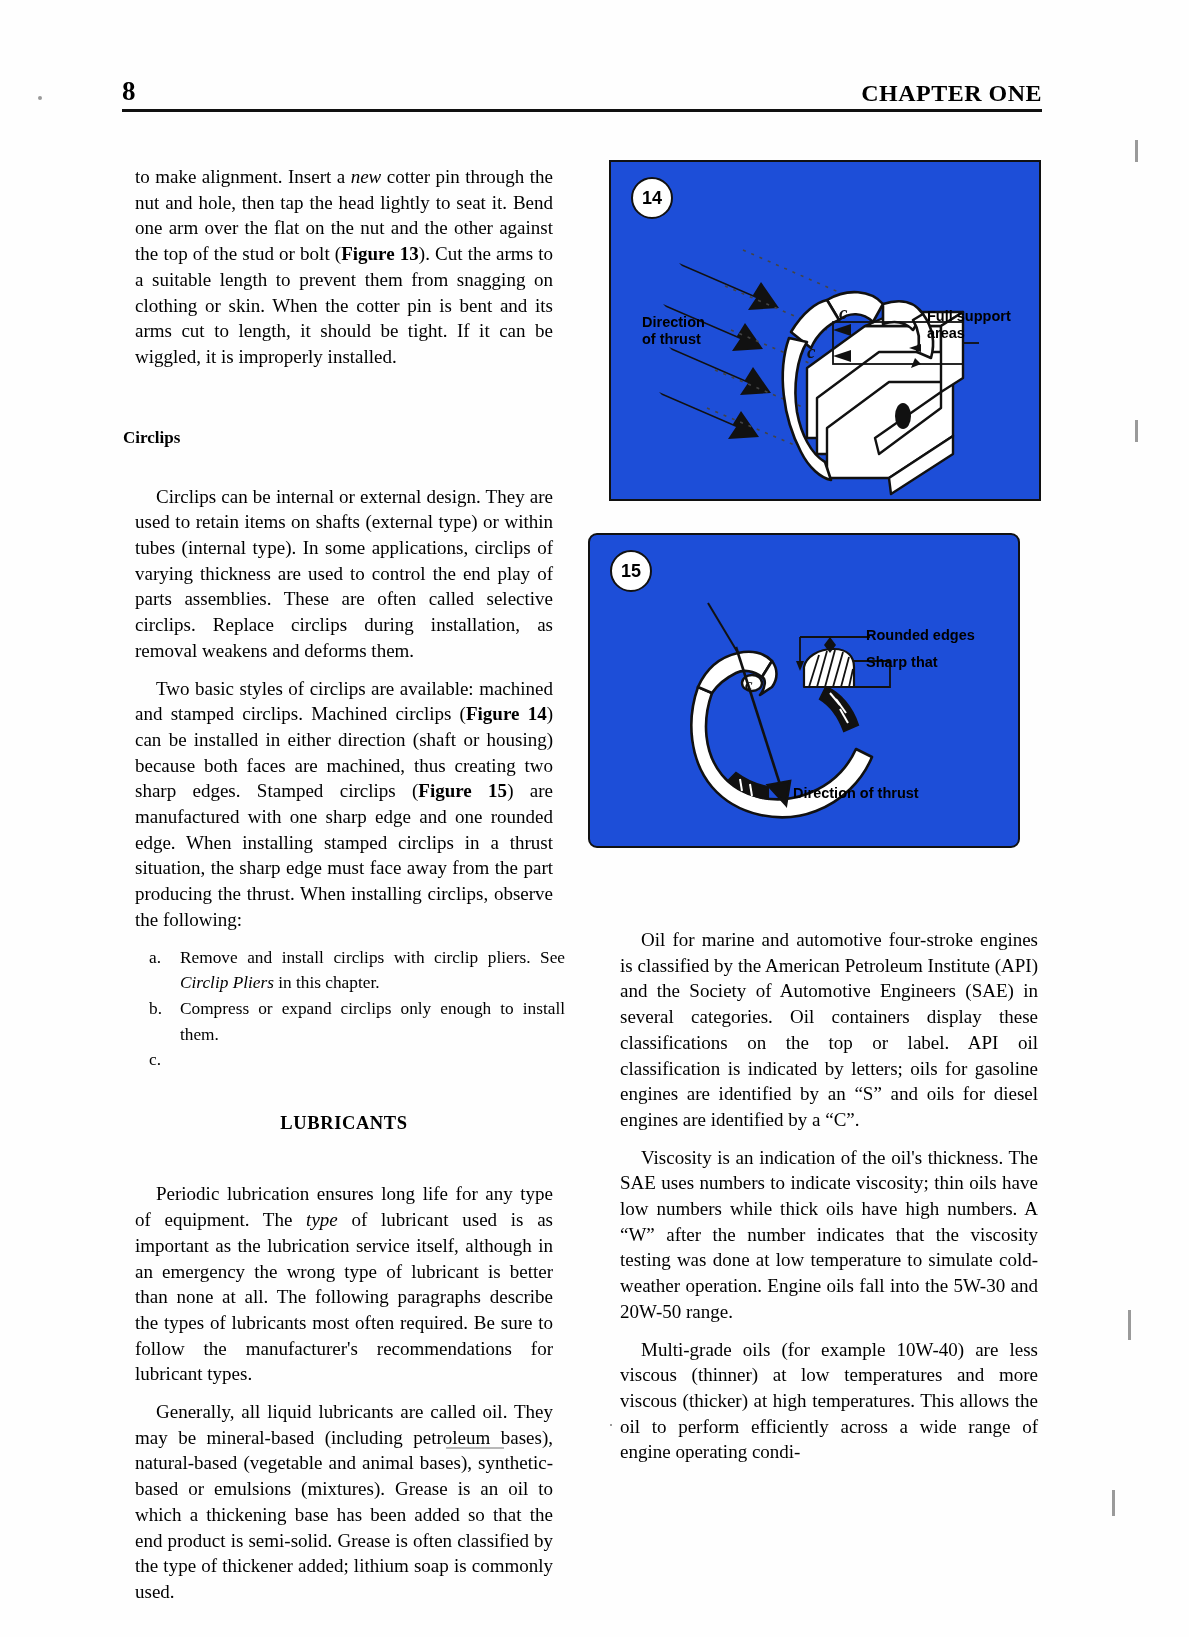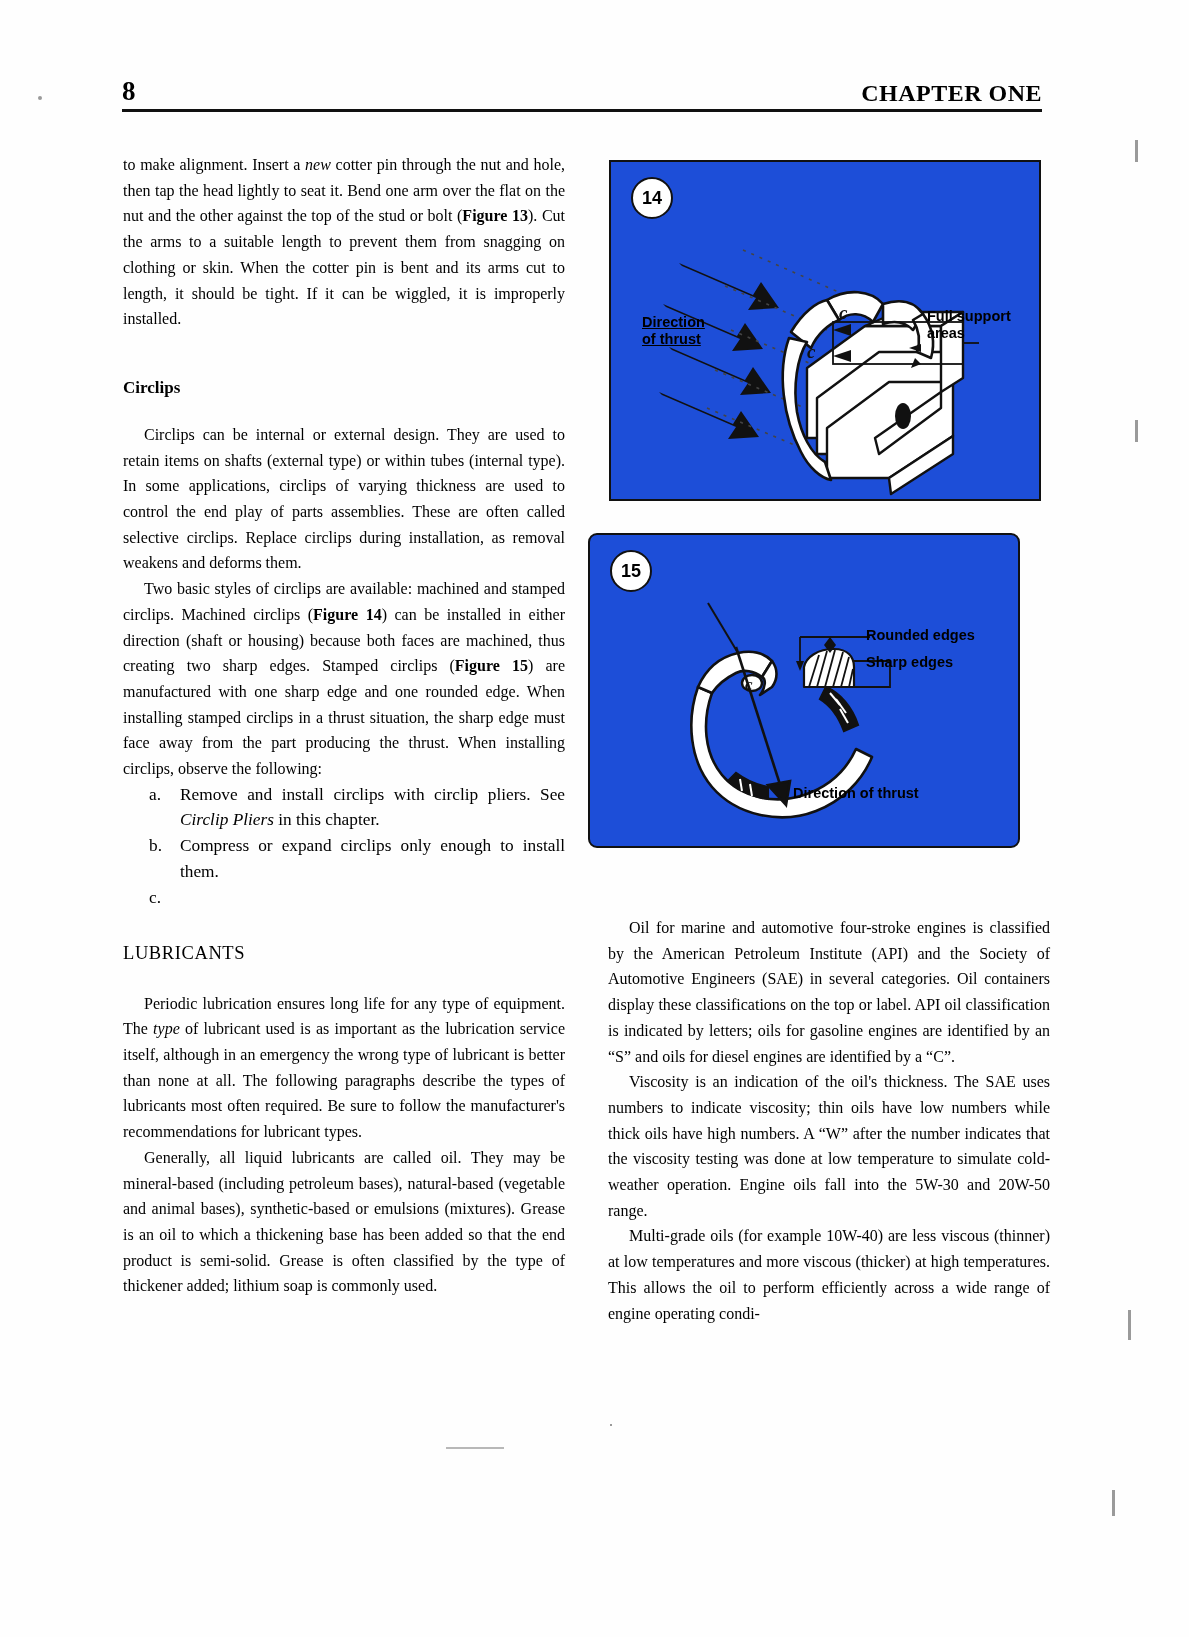--- a/index.html
+++ b/index.html
@@ -60,40 +60,40 @@
   
   .col {
     position: absolute;
     width: 442px;
     top: 152px;
   }
   .col-left  { left: 123px; }
   .col-right { left: 608px; }
 
   p.body {
-    margin: 0;
-    font-size: 16px;
+    margin: 12px;
+    font-size: 19px;
     line-height: 25.7px;
     text-align: justify;
     text-indent: 21px;
     hyphens: manual;
   }
   p.body.noind { text-indent: 0; }
 
   h3.sub {
     margin: 0;
     font-size: 17px;
     font-weight: bold;
     line-height: 24px;
   }
   h2.sect {
-    margin: 0;
+    margin: 8px;
     font-size: 18.5px;
-    font-weight: normal;
-    text-align: left;
+    font-weight: bold;
+    text-align: center;
     letter-spacing: 0.6px;
     line-height: 24px;
   }
   .sp-22 { height: 22px; }
   .sp-26 { height: 26px; }
   .sp-44 { height: 44px; }
   .sp-56 { height: 56px; }
 
   ol.alpha {
     margin: 0;
@@ -146,21 +146,21 @@
 
   .flabel {
     position: absolute;
     font-family: "Liberation Sans", "DejaVu Sans", sans-serif;
     font-weight: bold;
     font-size: 14.5px;
     line-height: 17px;
     white-space: pre-line;
     z-index: 5;
   }
-  #f14-dir   { left: 31px;  top: 152px; text-decoration: underline; }
+  #f14-dir   { left: 31px;  top: 152px; }
   #f14-full  { left: 316px; top: 146px; }
   #f15-round { left: 276px; top: 92px;  }
   #f15-sharp { left: 276px; top: 119px; }
   #f15-dir   { left: 203px; top: 250px; }
 
   svg.art { position: absolute; left: 0; top: 0; }
 
   
   .speck { position: absolute; background: #9a9a9a; }
   .fold-mark {
@@ -345,21 +345,21 @@
         <polygon points="240,102 240,118 246,110"></polygon>
       </g>
 
       <g stroke="#111" stroke-width="2.6" fill="#111">
         <line x1="146" y1="112" x2="194" y2="262"></line>
         <polygon points="196,270 178,250 200,246"></polygon>
       </g>
     </svg>
 
     <div class="flabel" id="f15-round">Rounded edges</div>
-    <div class="flabel" id="f15-sharp">Sharp edges</div>
+    <div class="flabel" id="f15-sharp">Sharp that</div>
     <div class="flabel" id="f15-dir">Direction of thrust</div>
   </div>
 
   <div class="col col-right" style="top: 893px;">
 
     <div class="sp-22"></div>
 
     <p class="body">Oil for marine and automotive four-stroke engines is classified by the American Petroleum Institute (API) and the Society of Automotive Engineers (SAE) in several categories. Oil containers display these classifications on the top or label. API oil classification is indicated by letters; oils for gasoline engines are identified by an “S” and oils for diesel engines are identified by a “C”.</p>
     <p class="body">Viscosity is an indication of the oil's thickness. The SAE uses numbers to indicate viscosity; thin oils have low numbers while thick oils have high numbers. A “W” after the number indicates that the viscosity testing was done at low temperature to simulate cold-weather operation. Engine oils fall into the 5W-30 and 20W-50 range.</p>
     <p class="body">Multi-grade oils (for example 10W-40) are less viscous (thinner) at low temperatures and more viscous (thicker) at high temperatures. This allows the oil to perform efficiently across a wide range of engine operating condi-</p>

